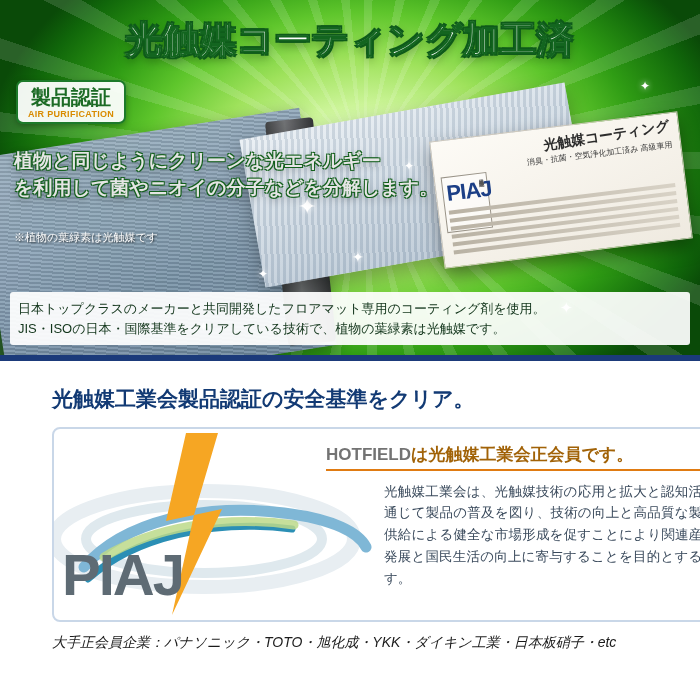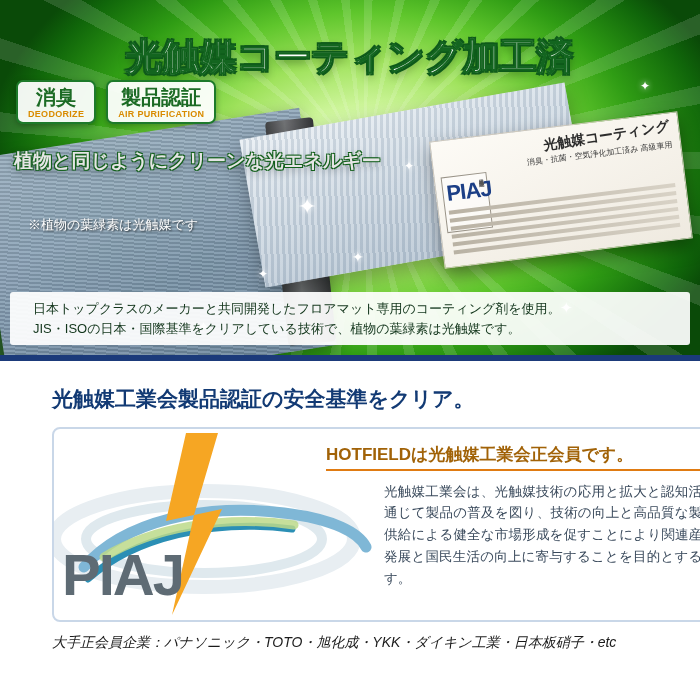--- a/index.html
+++ b/index.html
@@ -79,21 +79,20 @@
     left: 0; top: 16px; width: 700px;
     text-align: center;
     font-size: 36px;
     font-weight: bold;
     letter-spacing: 1px;
     color: #ffffff;
     -webkit-text-stroke: 1px #13651f;
     text-shadow:
       2px 2px 0 #0e5a1a, -2px 2px 0 #0e5a1a, 2px -2px 0 #0e5a1a, -2px -2px 0 #0e5a1a,
       0 4px 10px rgba(0,0,0,.45);
-    margin-top: 17px;
   }
 
   
   #badges {
     position: absolute;
     left: 16px; top: 80px;
     display: flex; gap: 10px;
   }
   .badge {
     background: rgba(255,255,255,.94);
@@ -107,24 +106,23 @@
   .badge .en { font-size: 9px; font-weight: bold; color: #d98b00; letter-spacing: .3px; }
 
   
   #lead {
     position: absolute; left: 14px; top: 148px;
     font-size: 19px; font-weight: bold; line-height: 1.42;
     color: #e5e5e5;
     text-shadow: 1px 1px 0 #14601d, -1px 1px 0 #14601d, 1px -1px 0 #14601d, -1px -1px 0 #14601d, 0 3px 8px rgba(0,0,0,.4);
   }
   #lead-note {
-    position: absolute; left: 14px; top: 216px;
-    font-size: 13px; color: #ffffff;
+    position: absolute; left: 14px; top: 230px;
+    font-size: 11px; color: #ffffff;
     text-shadow: 1px 1px 2px rgba(0,0,0,.7);
-    margin-left: 14px;
   }
 
   
   #label-card {
     position: absolute; right: 14px; top: 126px;
     width: 250px; height: 128px;
     transform: rotate(-7deg);
     background: linear-gradient(160deg, #fdfbf6, #efeae0);
     border: 1px solid #cfc8bb;
     box-shadow: 0 8px 18px rgba(0,0,0,.4);
@@ -158,21 +156,21 @@
     font-size: 5px; color: #555; padding: 2px;
     writing-mode: vertical-rl;
   }
 
   
   #top-note {
     position: absolute; left: 10px; bottom: 10px;
     width: 680px;
     background: rgba(255,255,255,.93);
     border-radius: 3px;
-    padding: 7px 23px;
+    padding: 7px 8px;
     font-size: 13px; line-height: 1.5; color: #12351b;
   }
 
   
   #divider {
     width: 700px; height: 6px;
     background: #1b3a7a;
   }
 
   
@@ -206,21 +204,21 @@
     position: absolute; left: 8px; bottom: 12px;
     font-size: 58px; font-weight: bold;
     color: #5e6b74;
     letter-spacing: -2px;
     font-family: "Liberation Sans", sans-serif;
   }
   #piaj-member {
     position: absolute; left: 272px; top: 14px;
     font-size: 17px; font-weight: bold;
   }
-  #piaj-member .b { color: #a16207; }
+  #piaj-member .b { color: #737373; }
   #piaj-member .o { color: #a16207; }
   #piaj-underline {
     position: absolute; left: 272px; top: 40px; width: 404px; height: 2px;
     background: #e07b12;
   }
   #piaj-desc {
     position: absolute; left: 330px; top: 52px; width: 346px;
     font-size: 13.5px; line-height: 1.62; color: #3a4a5c;
     text-align: justify;
   }
@@ -245,31 +243,28 @@
   <span class="spark" style="left:258px;top:268px;font-size:12px;">✦</span>
   <span class="spark" style="left:404px;top:160px;font-size:12px;">✦</span>
   <span class="spark" style="left:198px;top:320px;font-size:13px;">✦</span>
   <span class="spark" style="left:560px;top:300px;font-size:15px;">✦</span>
   <span class="spark" style="left:640px;top:80px;font-size:12px;">✦</span>
 
   <div id="headline">光触媒コーティング加工済</div>
 
   <div id="badges">
     <div class="badge">
-      <div class="jp">消臭</div>
-      <div class="en">DEODORIZE</div>
-    </div>
-    <div class="badge">
       <div class="jp">製品認証</div>
       <div class="en">AIR PURIFICATION</div>
     </div>
   </div>
 
   <div id="lead">
     <div>植物と同じようにクリーンな光エネルギー</div>
+    <div>を利用して菌やニオイの分子などを分解します。</div>
   </div>
   <div id="lead-note">※植物の葉緑素は光触媒です</div>
 
   <div id="label-card">
     <div class="lc-title">光触媒コーティング</div>
     <div class="lc-sub">消臭・抗菌・空気浄化加工済み
 高級車用</div>
     <div class="lc-box">光触媒工業会 製品認証</div>
     <div class="lc-logo">
       <span>PIAJ</span>

